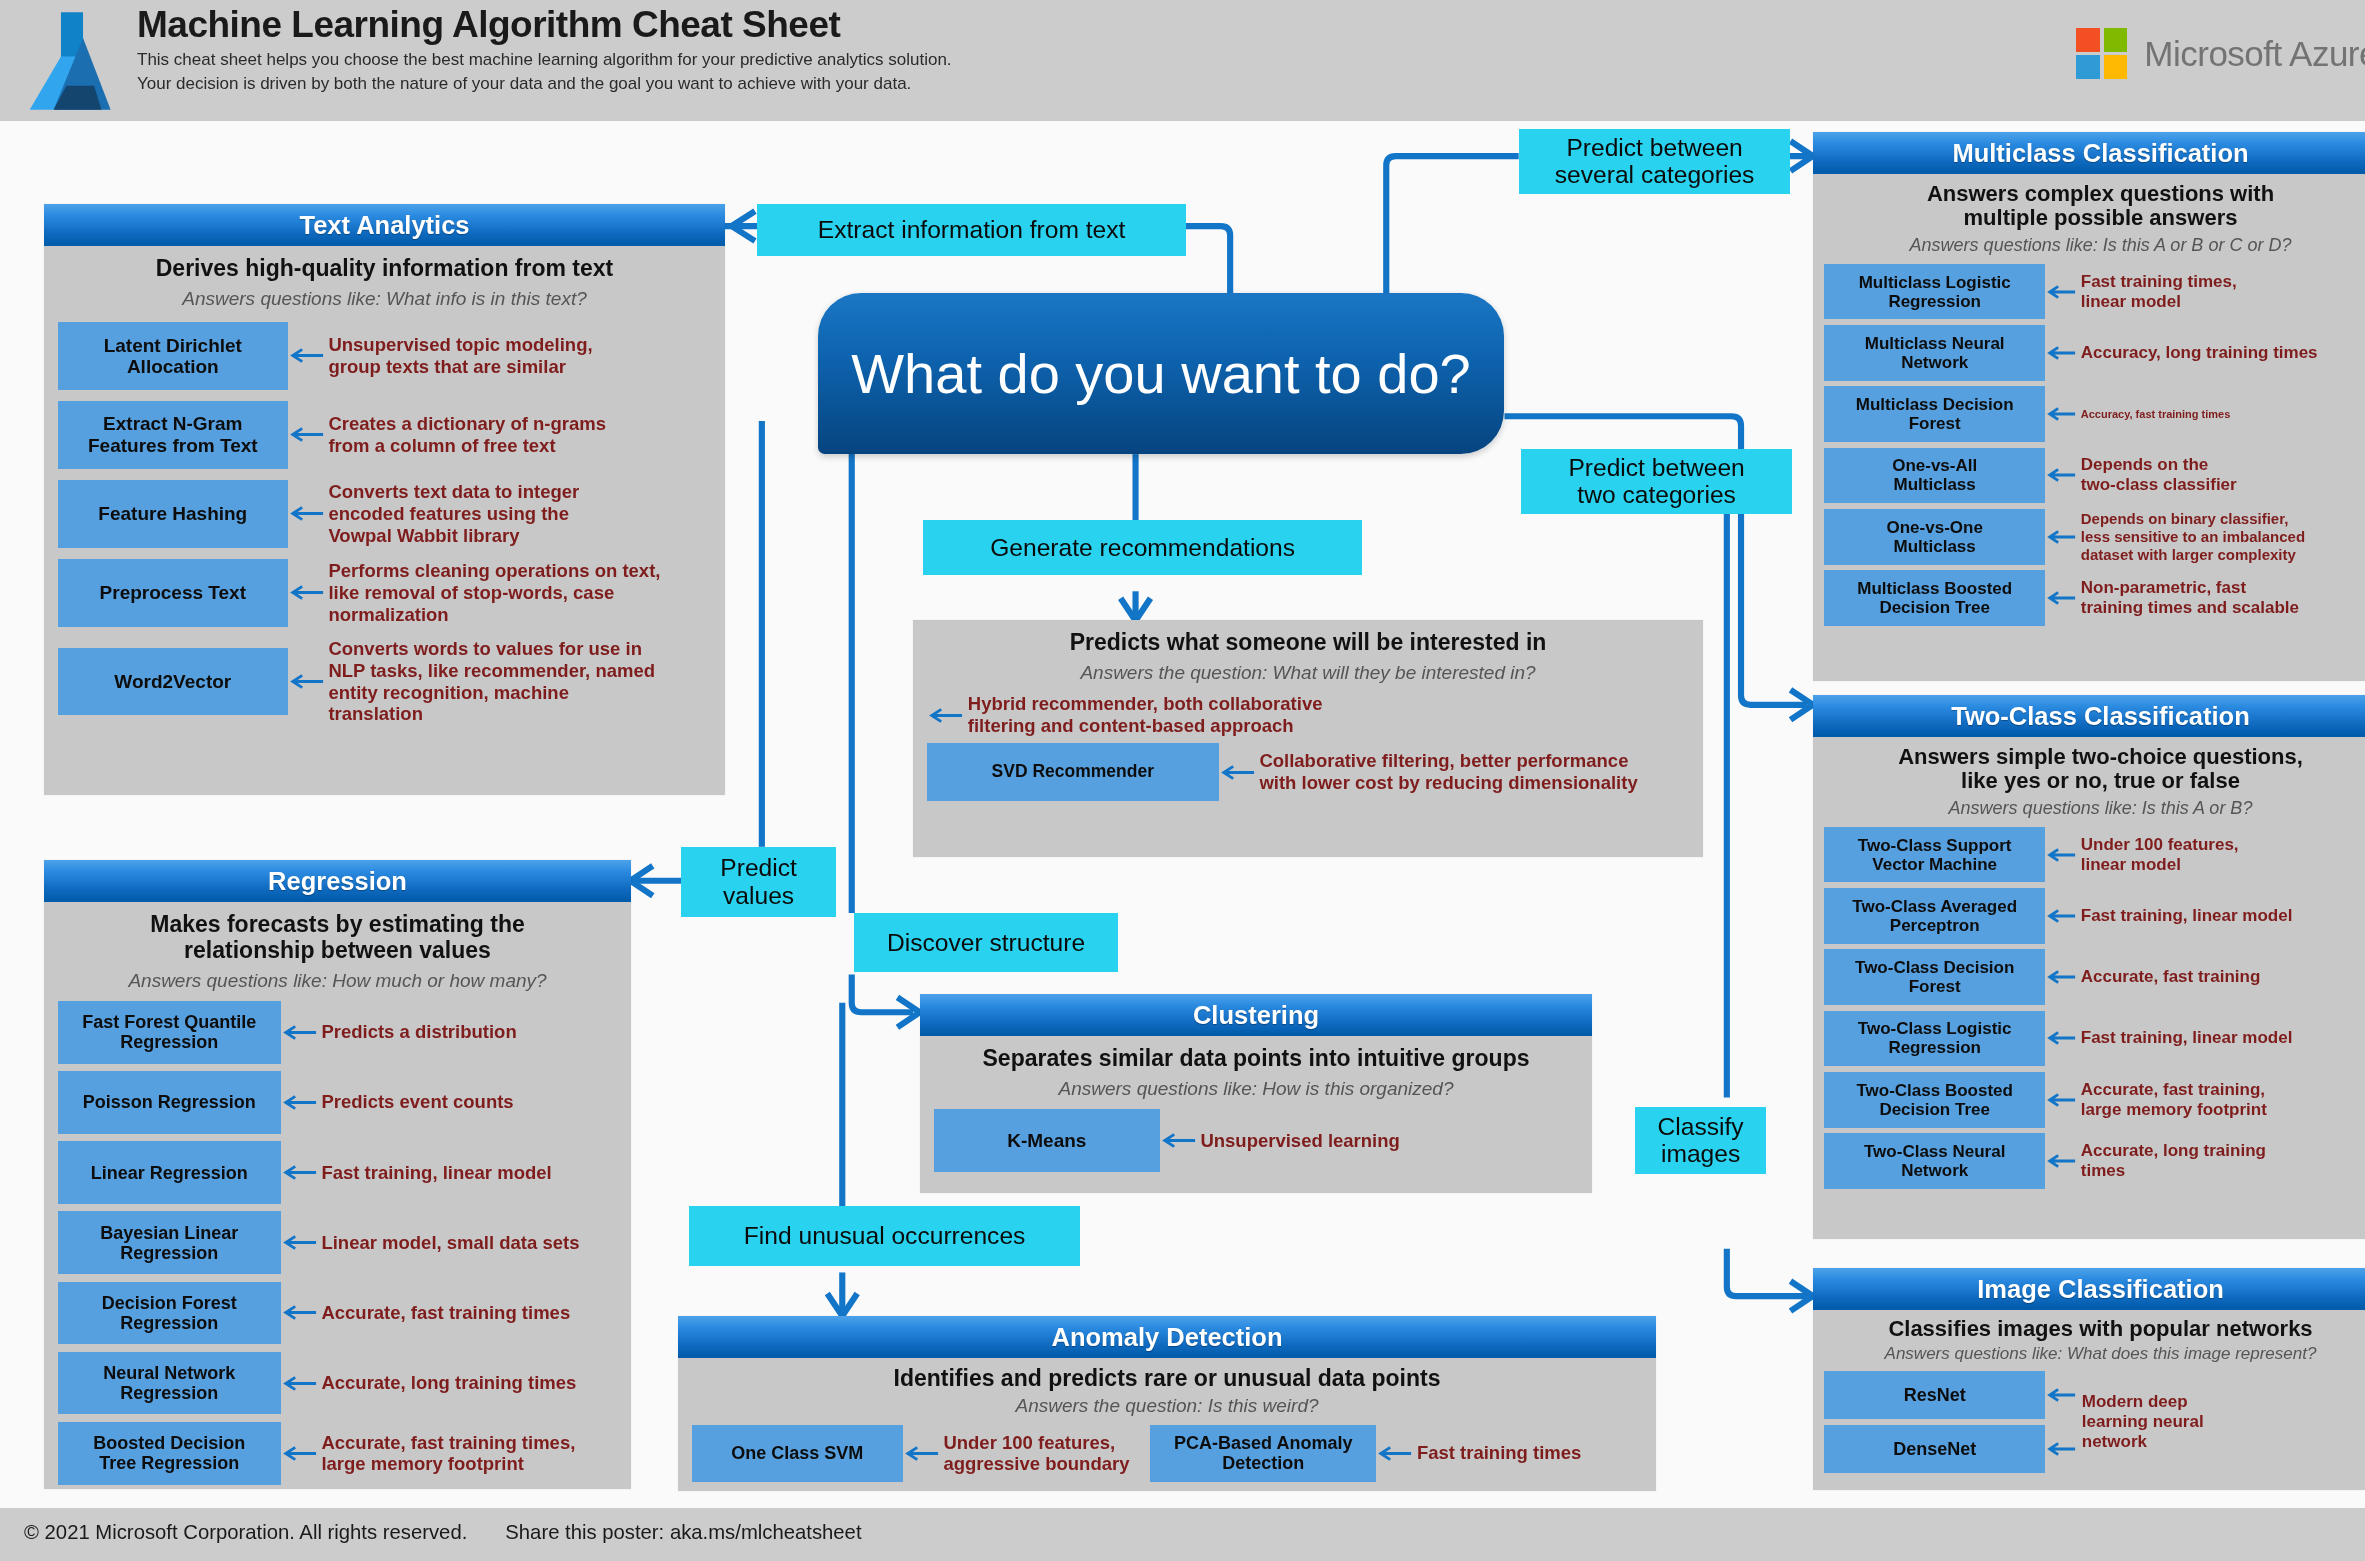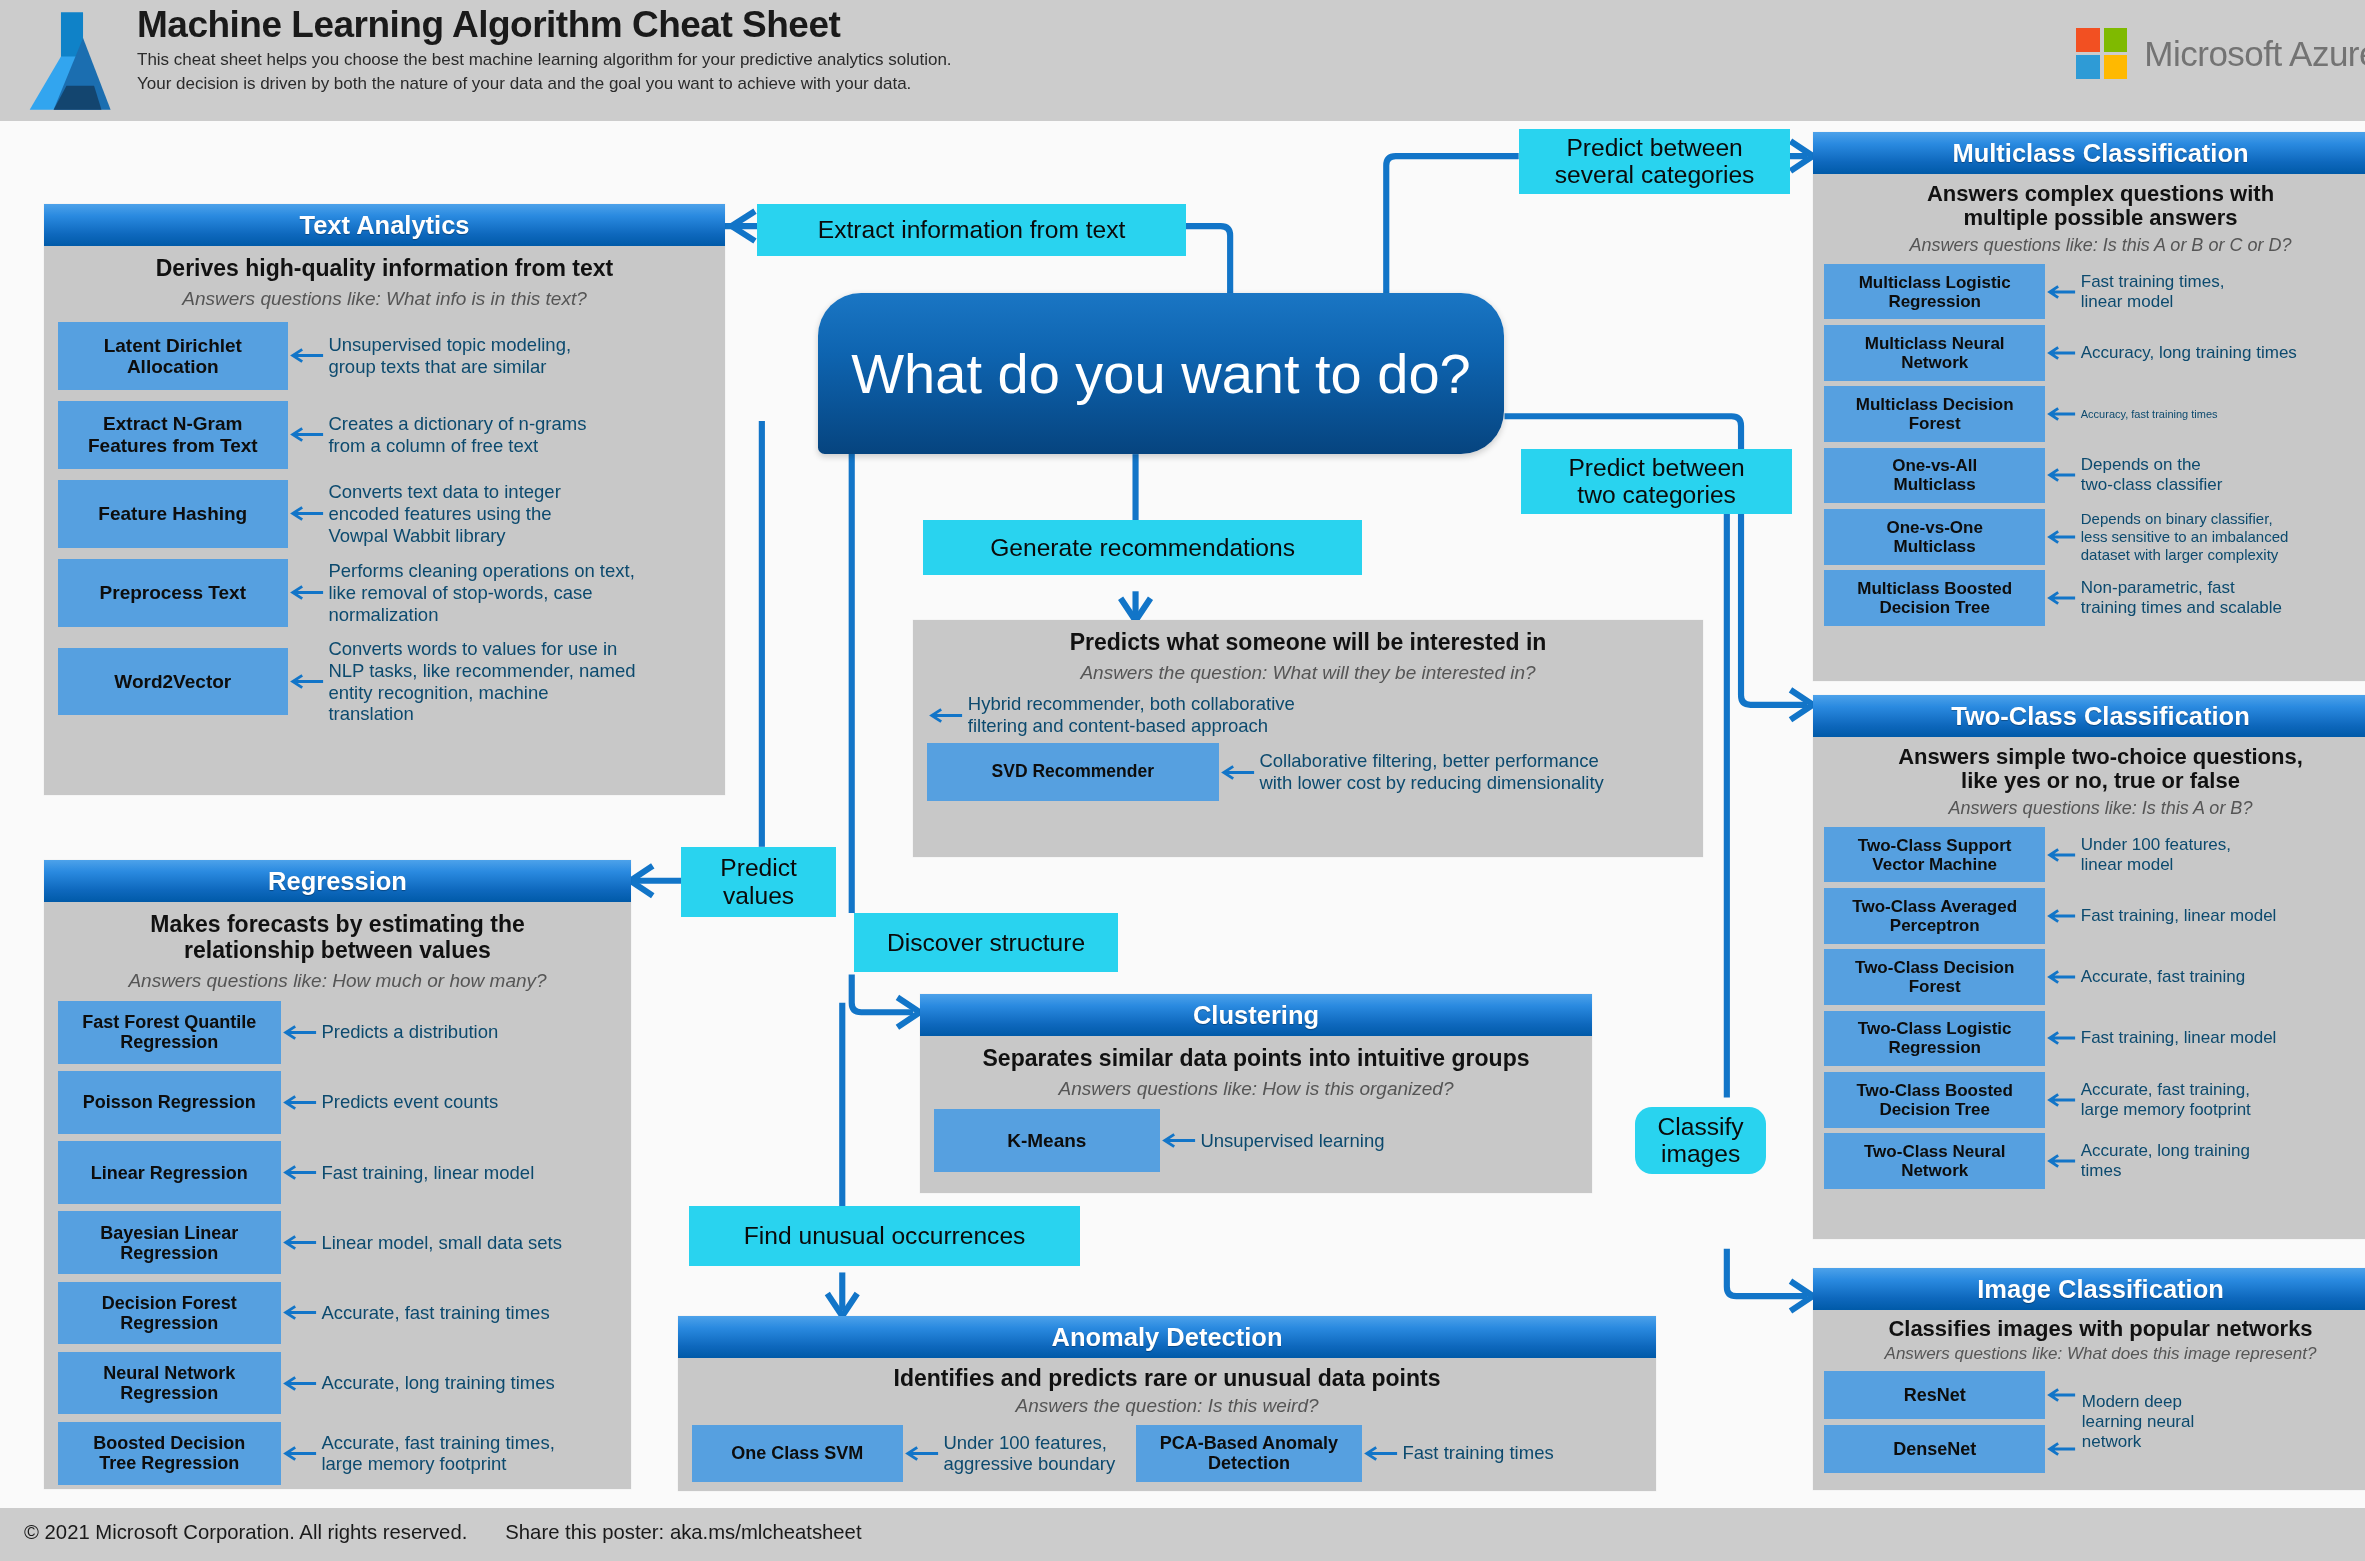--- a/index.html
+++ b/index.html
@@ -48,21 +48,21 @@
   .p-sub{text-align:center;font-size:19px;font-style:italic;color:#555;margin-top:5.7px;line-height:1.15;}
 
   .alg-list{margin-top:12.3px;}
   .alg-row{display:flex;align-items:center;margin-bottom:11.4px;}
   .alg-box{
     background:#56a0e0;color:#0d0d0d;font-weight:bold;
     display:flex;align-items:center;justify-content:center;text-align:center;
     font-size:19px;line-height:1.12;padding:2.8px 3.8px;flex:none;
   }
   .alg-arrow{flex:none;width:37px;display:flex;align-items:center;justify-content:center;}
-  .alg-note{font-size:18.5px;font-weight:normal;color:#0c4a6e;line-height:1.18;padding-left:3.8px;}
+  .alg-note{font-size:18.5px;font-weight:bold;color:#7f1d1d;line-height:1.18;padding-left:3.8px;}
 
   
   .bubble{
     position:absolute;left:818px;top:293px;width:686px;height:161px;
     background:linear-gradient(180deg,#1a76c4 0%,#0e64b0 38%,#06447f 100%);
     border-radius:43px 43px 43px 6.6px;
     display:flex;align-items:center;justify-content:center;
     color:#fff;font-size:56px;
     box-shadow:0 2.8px 6.6px rgba(0,0,0,.18);
   }
@@ -169,21 +169,21 @@
 values</span></div>
 
 <div class="cyan" style="left:854px;top:913px;width:251px;height:51px;">
   <span>Discover structure</span>
   </div>
 
 <div class="cyan" style="left:669px;top:1206px;width:378px;height:52px;margin-left:20px;">
   <span>Find unusual occurrences</span>
   </div>
 
-<div class="cyan" style="left:1635px;top:1107px;width:118px;height:59px;white-space:pre-line;border-radius:17px;">
+<div class="cyan" style="left:1635px;top:1107px;width:118px;height:59px;white-space:pre-line;">
   <span>Classify
 images</span></div>
 
 <div class="panel" style="left:44px;top:204px;width:681px;height:591px;">
   <div class="panel-head">Text Analytics</div>
   <div class="panel-body">
     <div class="p-desc" style="white-space:pre-line">Derives high-quality information from text</div>
     <div class="p-sub">Answers questions like: What info is in this text?</div>
     <div class="alg-list">
 

